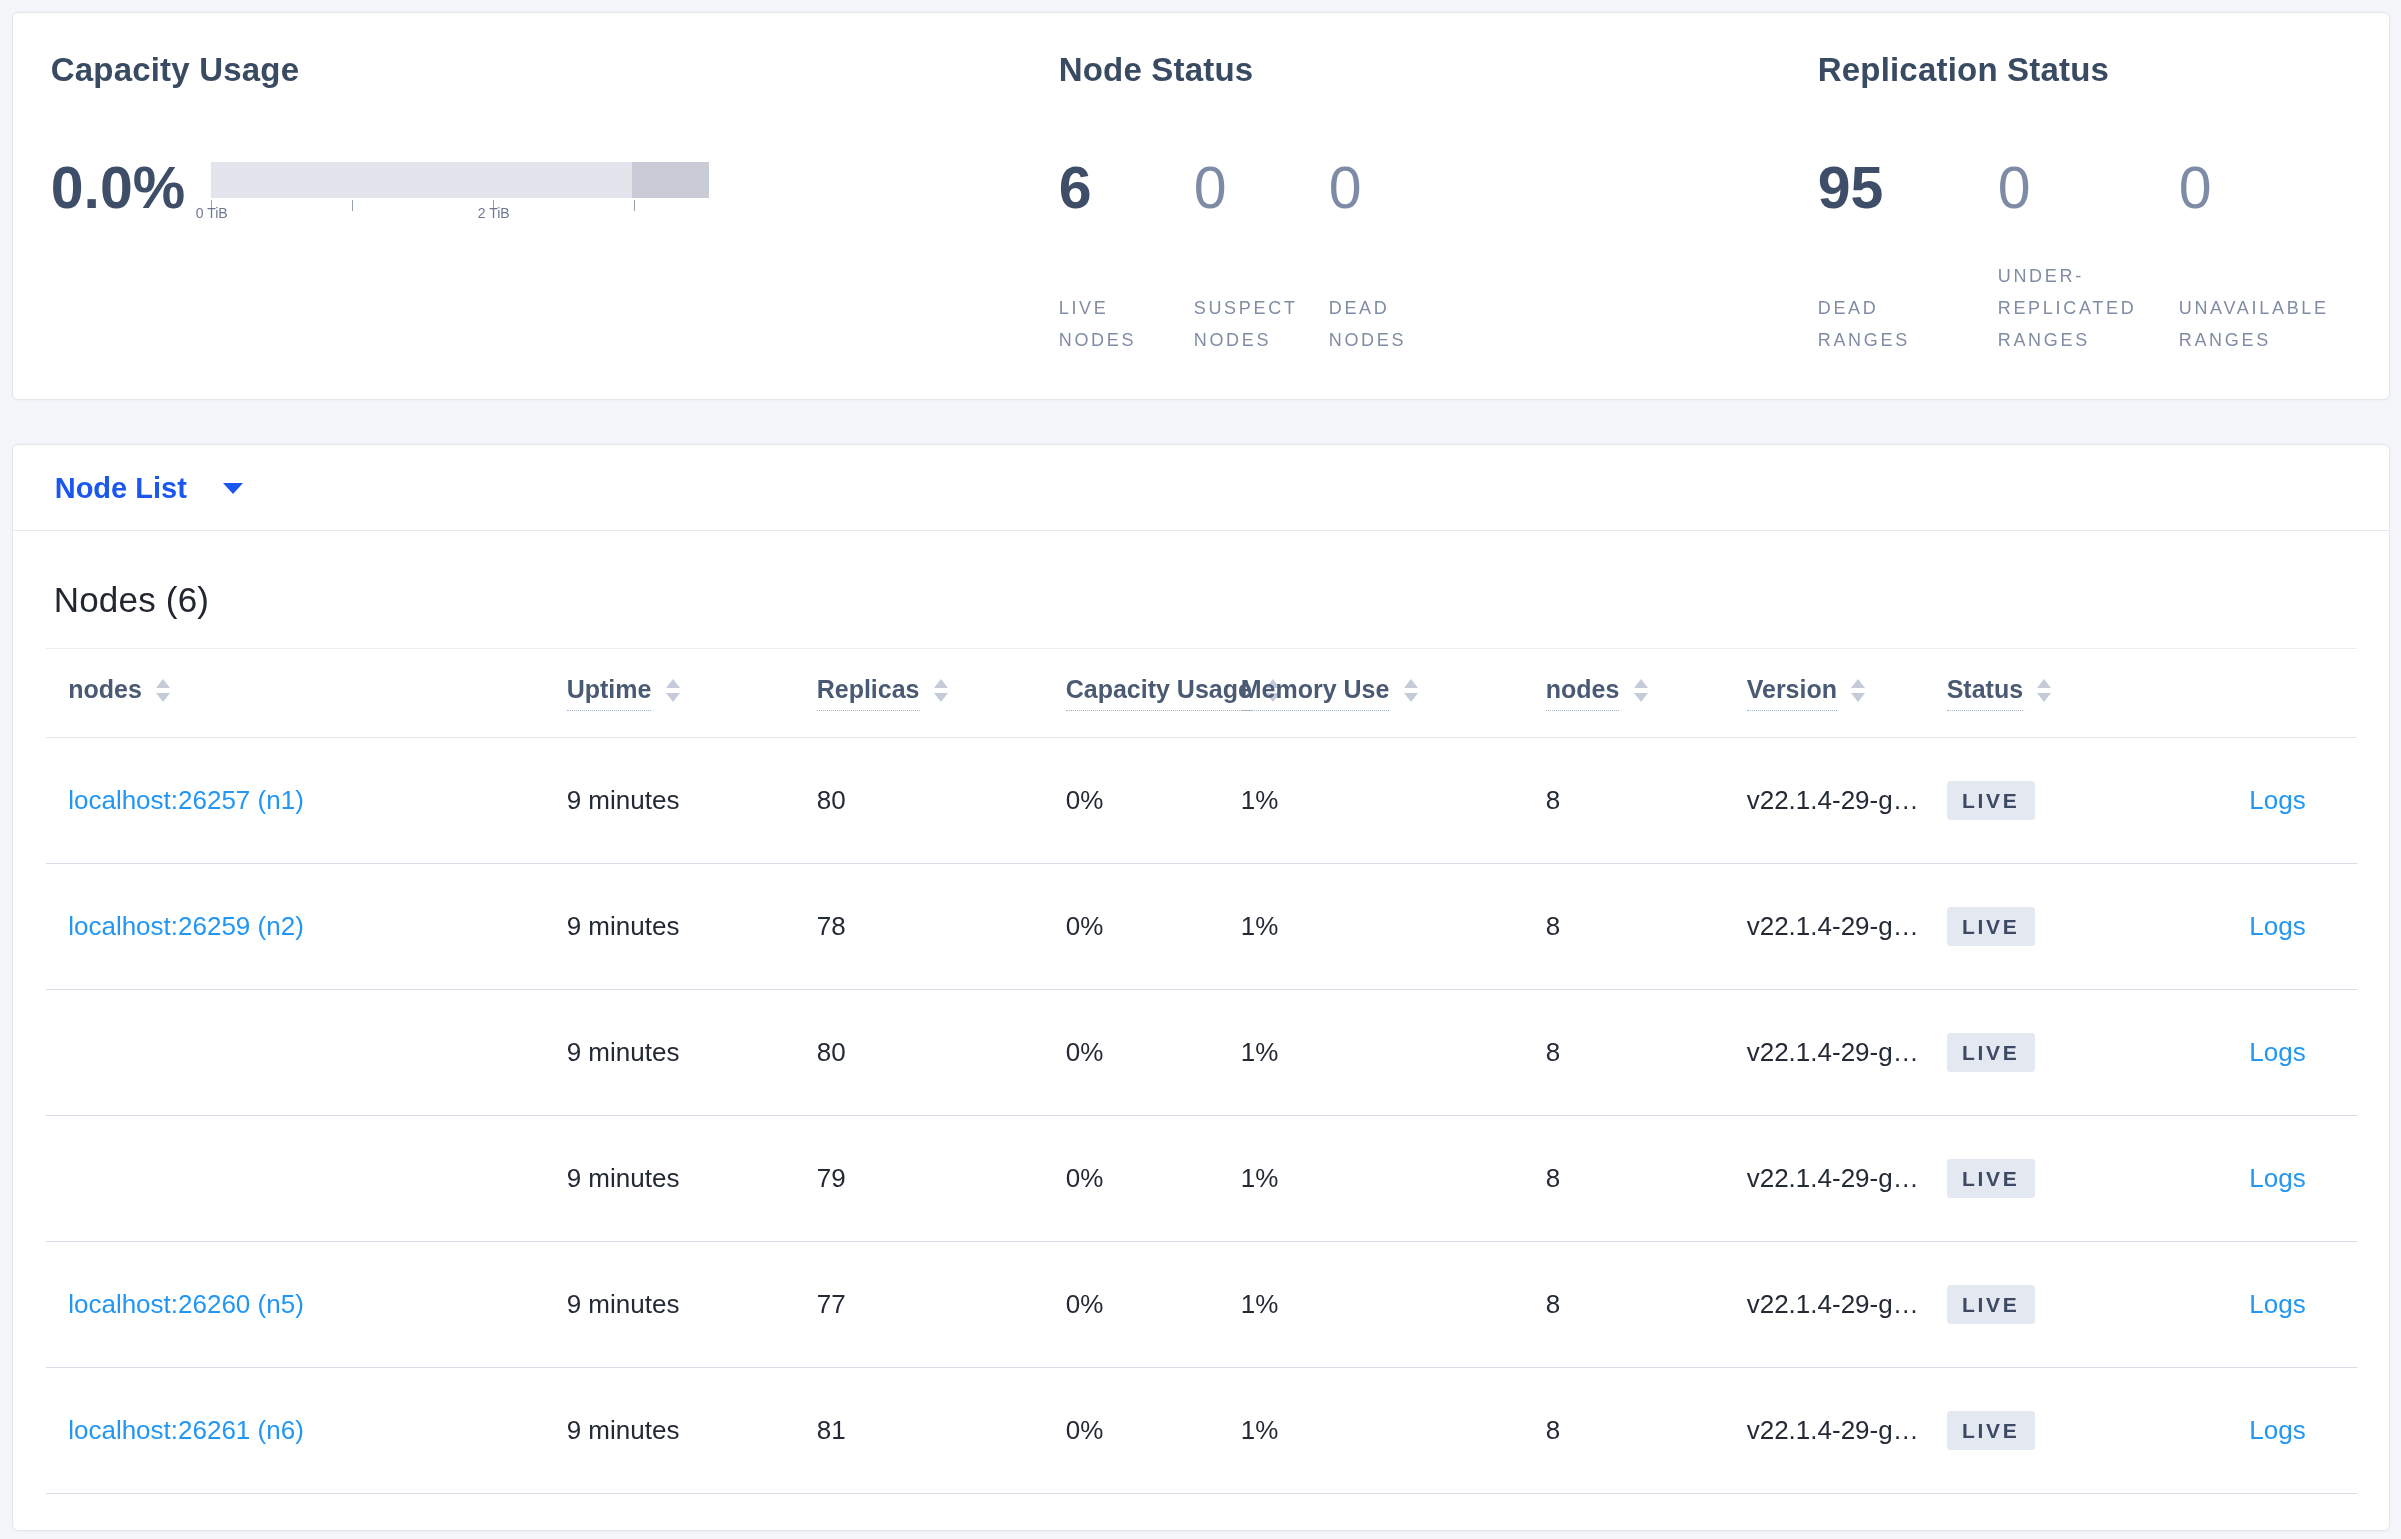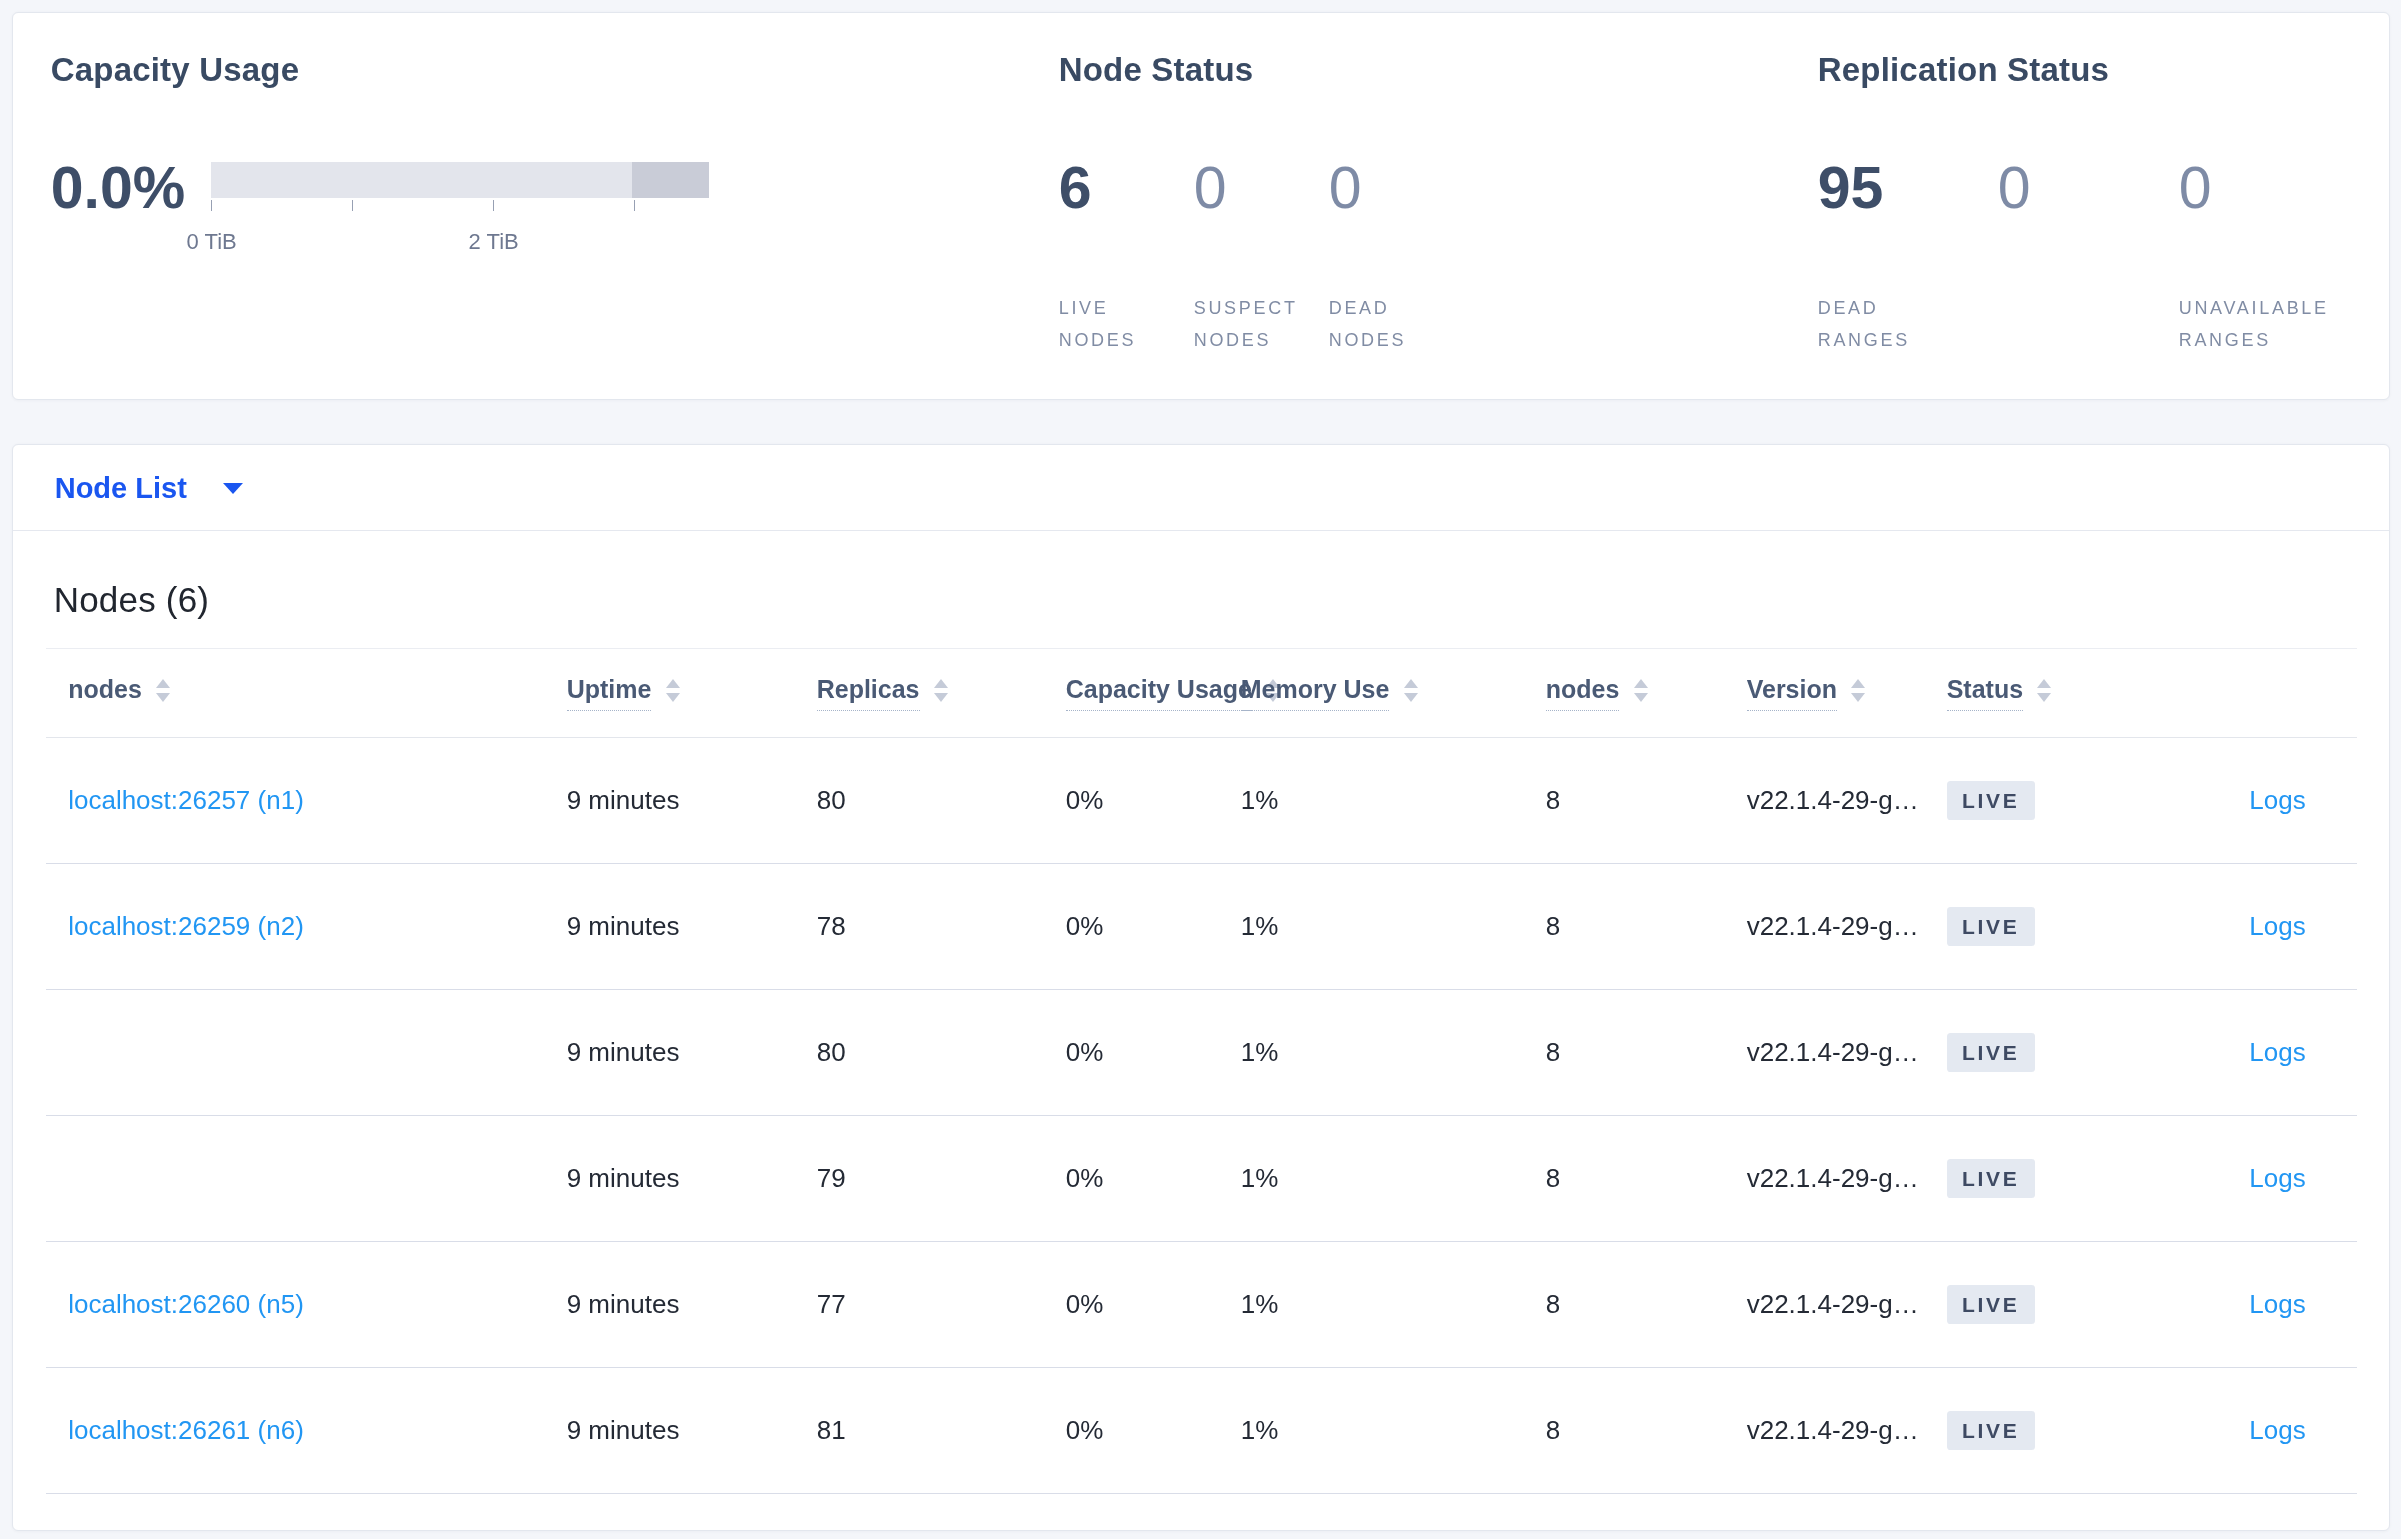--- a/index.html
+++ b/index.html
@@ -49,22 +49,22 @@
     background: #e3e5ec;
   }
   #cap-bar-dark {
     position: absolute; right: 0; top: 0; bottom: 0; width: 77px;
     background: #c9ccd7;
   }
   .tick {
     position: absolute; top: 187px; width: 1.8px; height: 11.7px; background: #97a0b3;
   }
   .tick-label {
-    position: absolute; top: 216px; width: 108px; margin-left: -54px;
-    text-align: center; font-size: 22px; color: #6e7890;
+    position: absolute; top: 192px; width: 108px; margin-left: -54px;
+    text-align: center; font-size: 14px; color: #6e7890;
   }
   #cap-stats {
     position: absolute; top: 305px; left: 0; height: 41px; width: 100%;
   }
   .cap-stat-label {
     position: absolute; top: 10.8px; font-size: 18px; letter-spacing: 2.7px; color: #8a95ac;
   }
   .cap-stat-value {
     position: absolute; top: 0; font-size: 33px; line-height: 41px;
     font-weight: 700; color: #333c4e;
@@ -167,20 +167,21 @@
   </div>
 
   <div id="sec-replication" class="sec">
     <div class="sec-title">Replication Status</div>
     <div class="stat-col" style="left:0; width:180px">
       <div class="stat-value">95</div>
       <div class="stat-label" style="width:126px">DEAD RANGES</div>
     </div>
     <div class="stat-col" style="left:180px; width:180px">
       <div class="stat-value light">0</div>
+      <div class="stat-label" style="width:180px">UNDER-REPLICATED RANGES</div>
     </div>
     <div class="stat-col" style="left:361px; width:198px">
       <div class="stat-value light">0</div>
       <div class="stat-label" style="width:180px">UNAVAILABLE RANGES</div>
     </div>
   </div>
 
 </div>
 
 <div id="lower-card" class="card">

